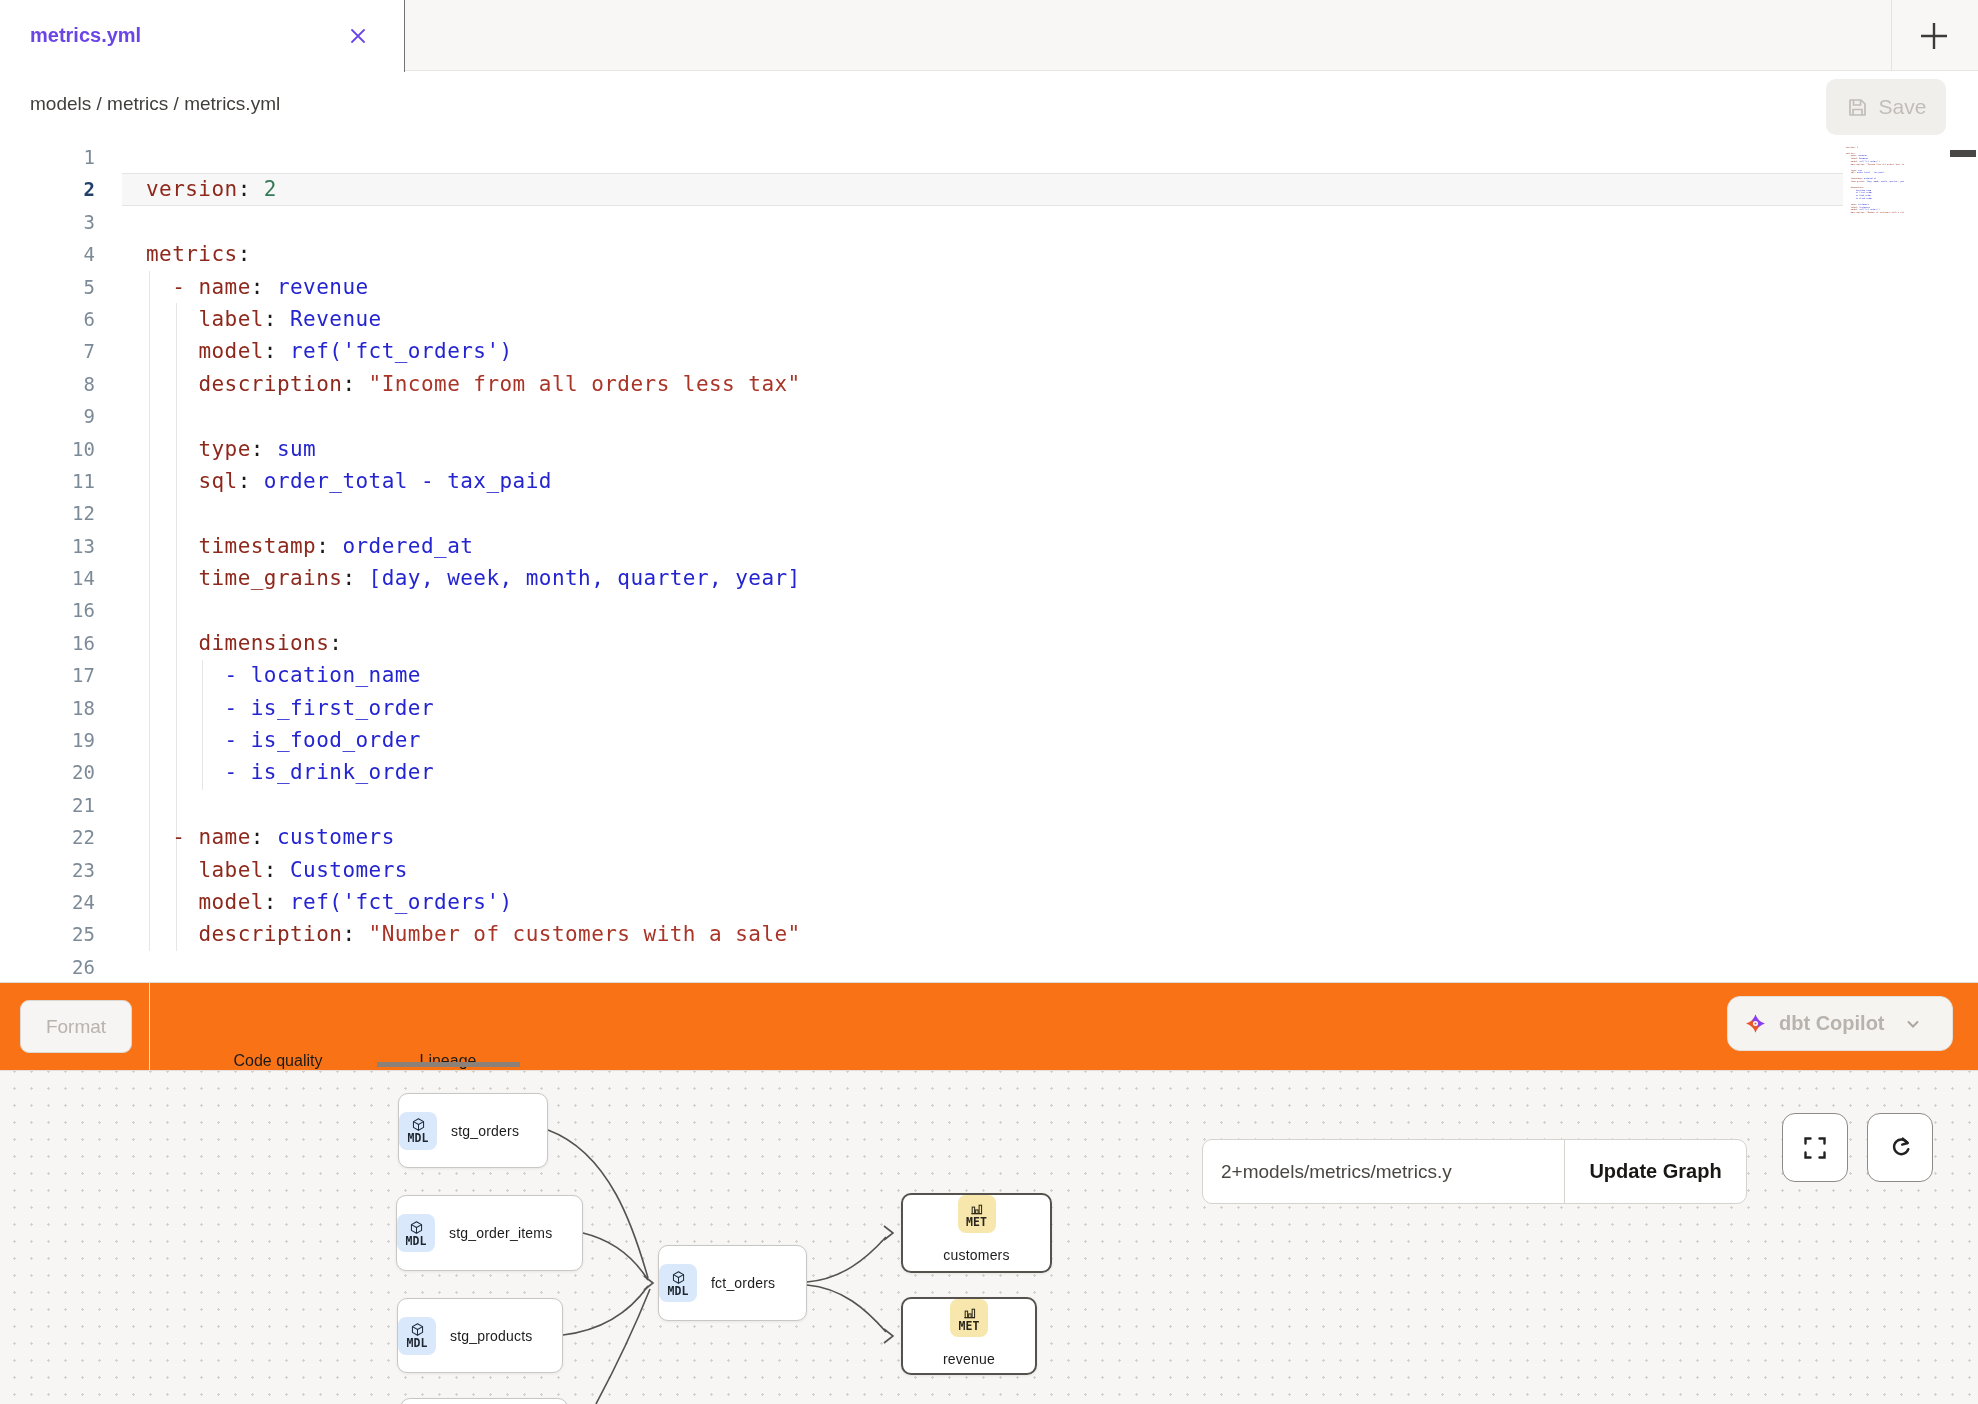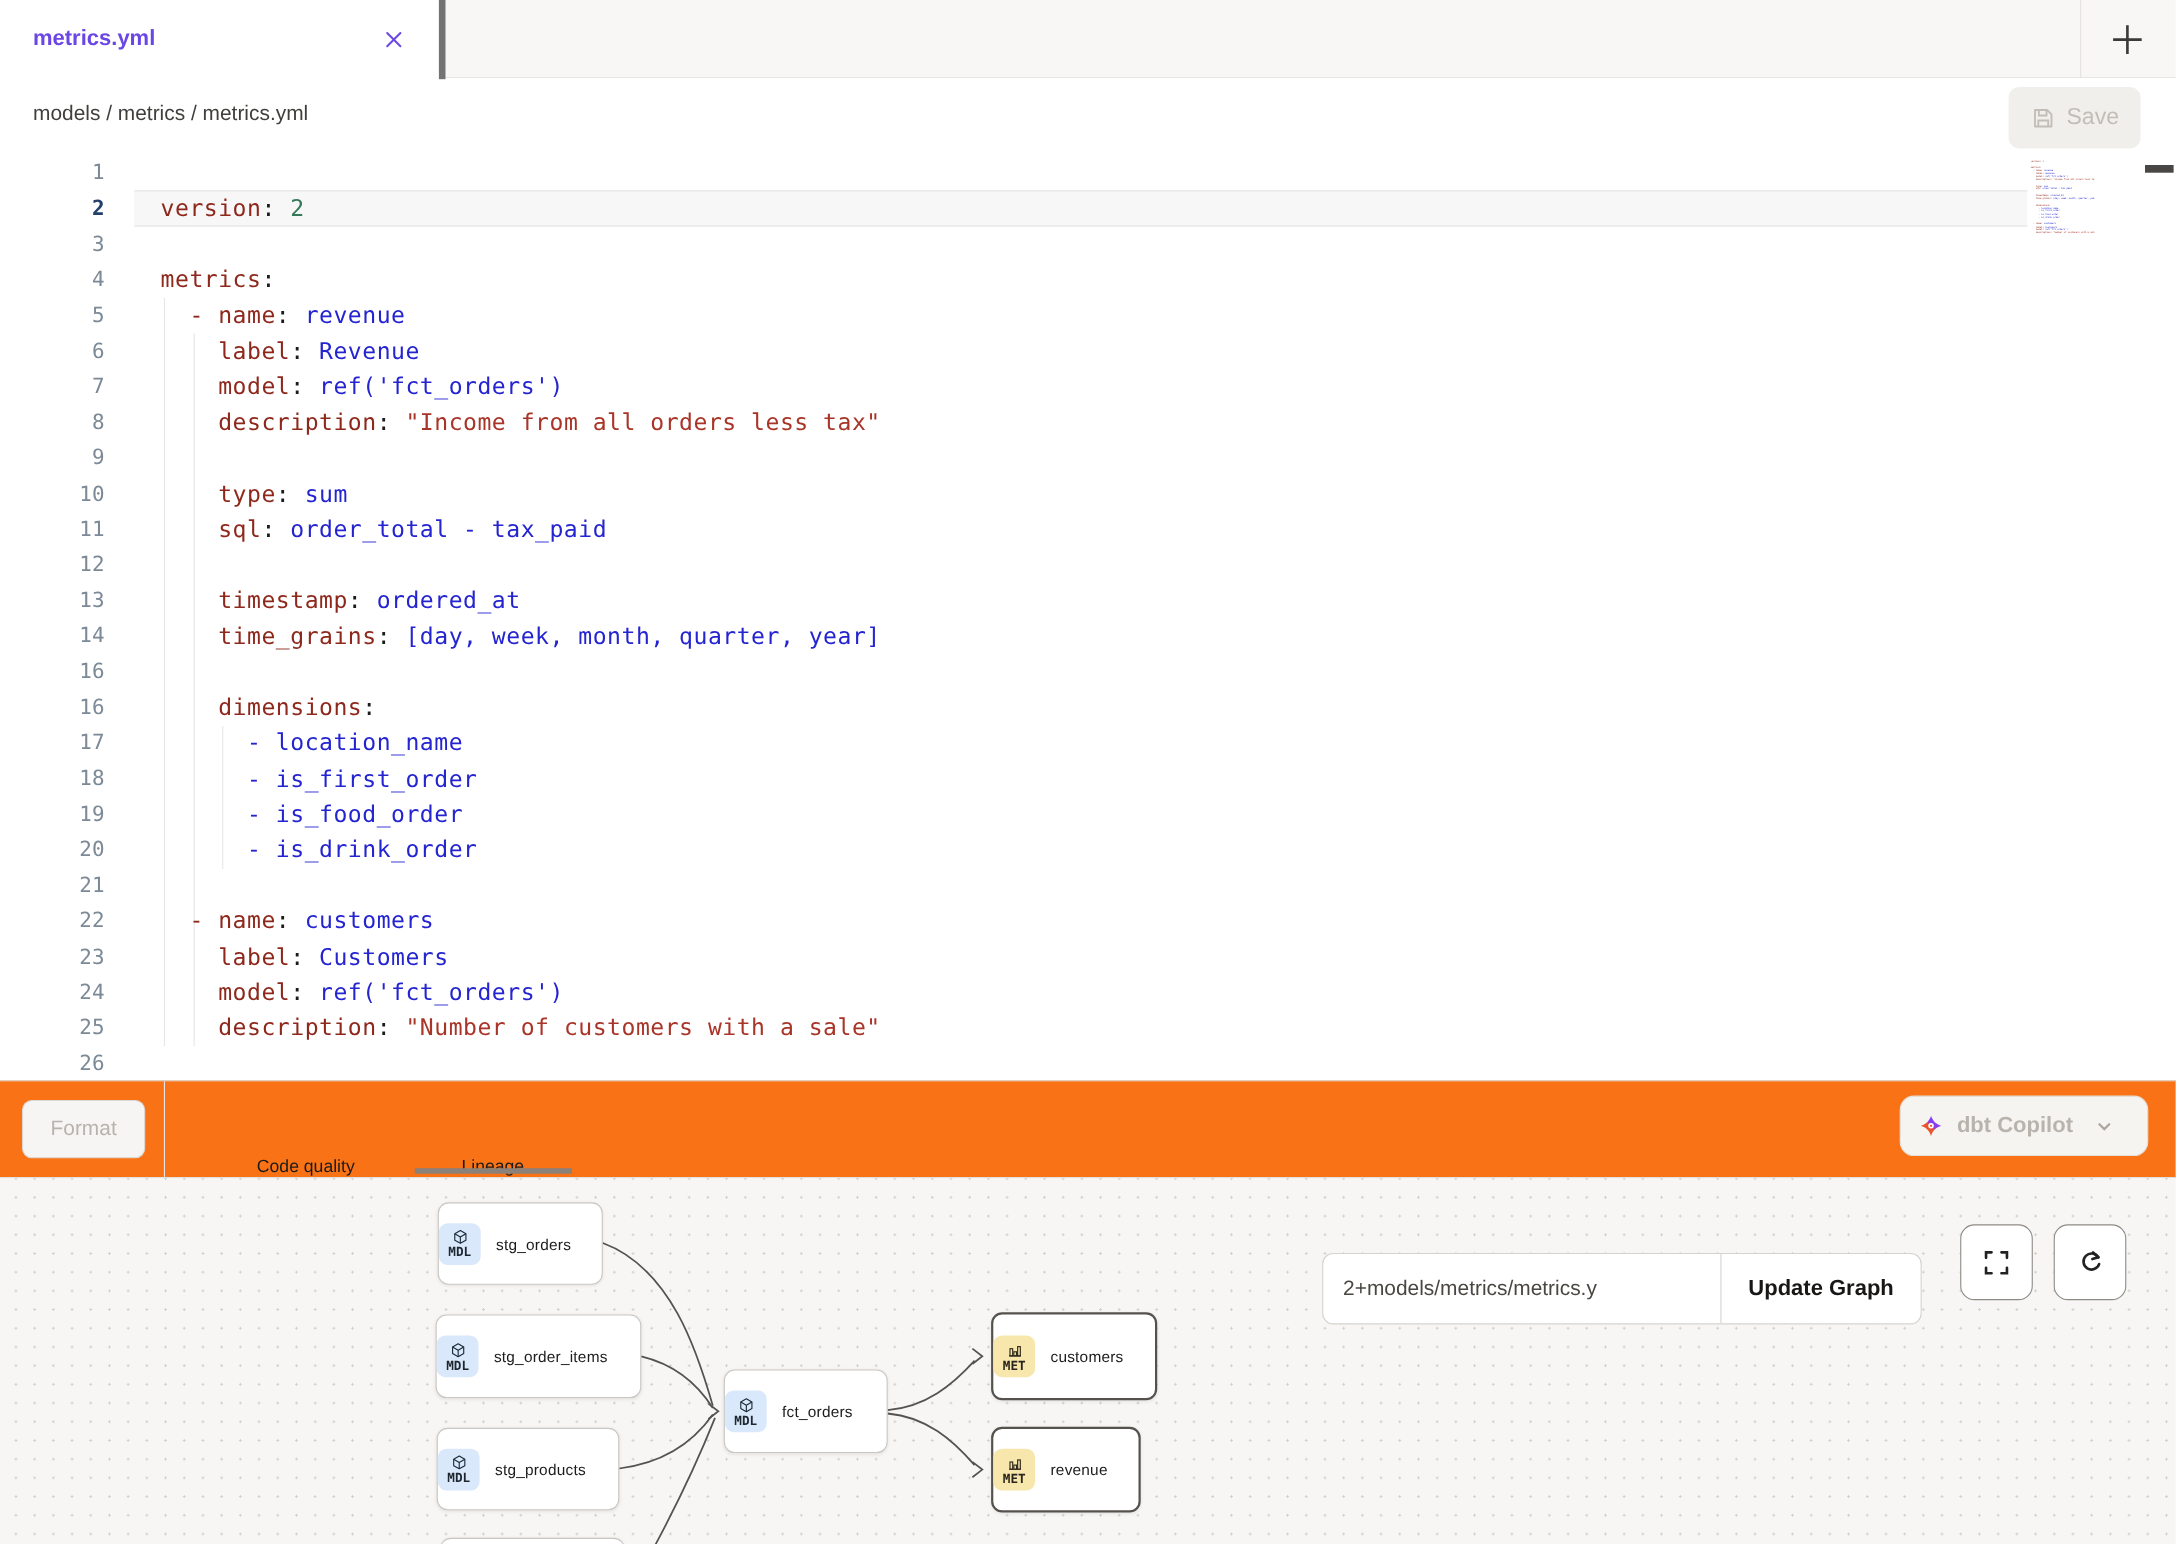--- a/index.html
+++ b/index.html
@@ -2,21 +2,21 @@
 <html style="--purple: #6b46e6; --tk-k: #8e281c; --tk-p: #1b1b1b; --tk-v: #2424d0; --tk-s: #a93428; --tk-num: #357a58; --ln: #7c8a97; --ln-cur: #23406a; --underline: #8b8178; --mdl-bg: #d9e8fa; --met-bg: #f7e7ac; --sel: #55524e; --edge: #55534f;"><head>
 <meta charset="utf-8">
 <style>
   html,body{margin:0;padding:0;background:#fff;}
   body{width:1978px;height:1404px;position:relative;overflow:hidden;
        font-family:"Liberation Sans",sans-serif;color:#1f1f1f;}
   .abs{position:absolute;}
 
   
   .tabbar{left:0;top:0;width:1978px;height:71px;background:#f8f7f5;border-bottom:1px solid #e8e5e2;box-sizing:border-box;}
-  .active-tab{left:0;top:0;width:405px;height:72px;background:#fff;border-right:6px solid #737373;box-sizing:border-box;z-index:2;}
+  .active-tab{left:0;top:0;width:405px;height:72px;background:#fff;border-right:1px solid #737373;box-sizing:border-box;z-index:2;}
   .active-tab .tab-title{position:absolute;left:30px;top:24px;font-size:20px;font-weight:700;color:var(--purple);}
   .tab-close{position:absolute;left:346px;top:24px;width:24px;height:24px;cursor:pointer;}
   .tabbar-divider{left:1891px;top:0;width:1px;height:71px;background:#e5e2df;}
   .new-tab-btn{left:1912px;top:14px;width:44px;height:44px;display:flex;align-items:center;justify-content:center;cursor:pointer;}
 
   
   .crumb-row{left:0;top:71px;width:1978px;height:70px;background:#fff;}
   .crumb{position:absolute;left:30px;top:22px;font-size:19px;color:#413f3c;}
   .save-btn{position:absolute;left:1826px;top:8px;width:120px;height:56px;background:#f1efec;border-radius:10px;
             display:flex;align-items:center;justify-content:center;gap:10px;color:#c2bdb7;font-size:21px;}
@@ -51,21 +51,21 @@
   .copilot-btn{position:absolute;left:1727px;top:13px;width:226px;height:55px;background:#f5f4f1;border:1px solid #e3e0dc;
         border-radius:13px;box-sizing:border-box;display:flex;align-items:center;gap:12px;padding-left:16px;cursor:pointer;}
   .copilot-label{font-size:20px;font-weight:600;color:#b9b3ad;text-align:center;}
 
   
   .canvas{left:0;top:1071px;width:1978px;height:333px;background:#f7f6f4;overflow:hidden;
           background-image:radial-gradient(#d3d1cc 1.1px,transparent 1.1px);background-size:17px 17px;background-position:6px 9px;}
   .edges{position:absolute;left:0;top:0;pointer-events:none;}
   .node{position:absolute;background:#fff;border:1.2px solid #c9c7c3;border-radius:10px;box-sizing:border-box;
         display:flex;align-items:center;gap:14px;cursor:pointer;box-shadow:0 1px 3px rgba(0,0,0,.07);}
-  .node.sel{border:2px solid var(--sel);}
+  .node.sel{border:2px solid var(--sel);flex-direction:column;}
   .node-label{font-size:14px;color:#1c1c1c;letter-spacing:.2px;}
   .badge{width:38px;height:38px;border-radius:8px;display:flex;flex-direction:column;align-items:center;justify-content:center;gap:1px;flex:0 0 auto;}
   .badge.mdl{background:var(--mdl-bg);} .badge.met{background:var(--met-bg);}
   .badge-label{font-family:"DejaVu Sans Mono",monospace;font-size:11.5px;font-weight:600;color:#1e2630;line-height:11px;}
   .badge.met .badge-label{color:#2a251c;}
 
   .graph-controls{position:absolute;left:1202px;top:44px;width:545px;height:65px;background:#fff;border:1px solid #d6d3ce;
         border-radius:10px;box-sizing:border-box;display:flex;align-items:stretch;overflow:hidden;margin-top:24px;}
   .graph-filter{border:none;outline:none;width:343px;padding:0 0 0 18px;font-size:19px;color:#4a4742;
         font-family:"Liberation Sans",sans-serif;background:transparent;}

